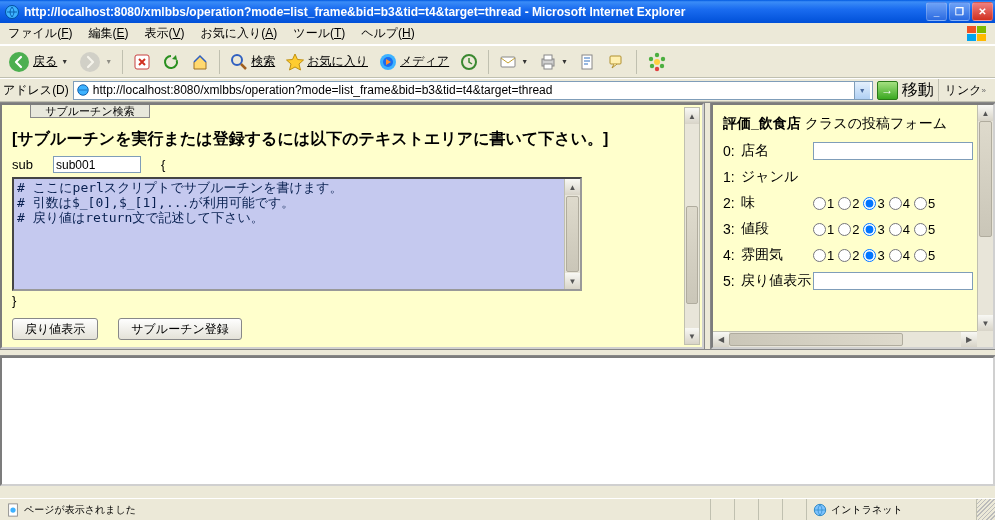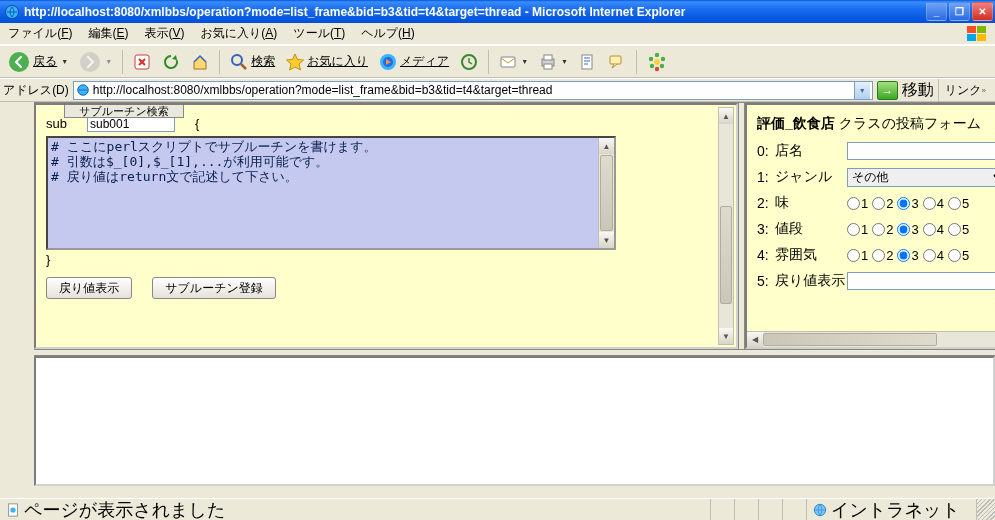--- a/index.html
+++ b/index.html
@@ -77,21 +77,20 @@
 .addrbar .addr-dd { width:16px; height:17px; background:linear-gradient(to bottom,#e4f0fd,#b0d0f4); border-left:1px solid #7f9db9; display:flex; align-items:center; justify-content:center; font-size:7px; color:#4a6a9e; }
 .go-btn { width:21px; height:19px; background:linear-gradient(to bottom,#a4e080,#3aa820); border:1px solid #2a7a18; border-radius:2px; display:flex; align-items:center; justify-content:center; color:#fff; font-weight:bold; }
 .go-lbl { font-size:16px; }
 .link-lbl { font-size:12px; border-left:1px solid #c0c0b0; padding:0 6px; height:100%; display:flex; align-items:center; }
 .link-dd { font-size:8px; color:#666; }
 .content {
   position: relative;
   height: 383px;
   background: #fff;
   border-top: 1px solid #888;
-  margin-left: 34px;
 }
 .frame-left {
   position: absolute;
   left: 0; top: 0;
   width: 704px;
   height: 246px;
   background: #ffffcc;
   border: 2px inset #d0d0d0;
   overflow: hidden;
 }
@@ -191,21 +190,21 @@
   position:absolute; left:0; top:246px; width:100%; height:7px;
   background:#ece9d8; border-top:1px solid #888; border-bottom:1px solid #888; cursor:row-resize;
 }
 .frame-bottom {
   position:absolute; left:0; top:253px; width:100%; height:130px;
   background:#fff; border:2px inset #d0d0d0;
 }
 .statusbar {
   position:absolute; left:0; bottom:0; width:100%; height:22px;
   background:#ece9d8; border-top:1px solid #fff;
-  display:flex; align-items:center; font-size:18px;
+  display:flex; align-items:center; font-size:10px;
 }
 .statusbar .panel { height:100%; display:flex; align-items:center; padding:0 6px; border-right:1px solid #c0c0b0; gap:4px; }
 .statusbar .panel.main { flex:1; }
 .statusbar .panel.sm { width:24px; }
 .statusbar .panel.zone { width:170px; }
 .statusbar .grip { width:18px; height:100%; background:repeating-linear-gradient(135deg,#bbb,#bbb 1px,transparent 1px,transparent 3px); }
 svg { display:block; }
 </style>
 </head>
 <body>
@@ -366,20 +365,21 @@
       <span>リンク</span> 
       <span class="link-dd">»</span>
     </span>
 </div>
 
 <div class="content">
 
   <div class="frame-left">
     <div class="frame-left-inner">
       <div class="tab-partial">サブルーチン検索</div>
+      <div class="left-heading">[サブルーチンを実行または登録するには以下のテキストエリアに書いて下さい。]</div>
       <div class="sub-line">
         <span>sub</span>
         <input type="text" value="sub001" style="">
         <span>{</span>
       </div>
       <div class="textarea-wrap">
         <textarea style=""># ここにperlスクリプトでサブルーチンを書けます。
 # 引数は$_[0],$_[1],...が利用可能です。
 # 戻り値はreturn文で記述して下さい。</textarea>
         <div class="fake-scroll">
@@ -412,21 +412,20 @@
       </div>
       <div class="form-rows" id="form-rows">
           <div class="form-row">
             <span class="idx">0:</span>
             <span class="lbl">店名</span>
             <span class="ctl"><input type="text" style=""></span>
           </div>
           <div class="form-row">
             <span class="idx">1:</span>
             <span class="lbl">ジャンル</span>
-            <span class="ctl"><select><option>その他</option></select></span>
           </div>
           <div class="form-row">
             <span class="idx">2:</span>
             <span class="lbl">味</span>
             <span class="ctl">
               <span class="radio-grp">
                 <label>
                   <input type="radio" name="rg2" style="">
                   <span>1</span>
                 </label>

